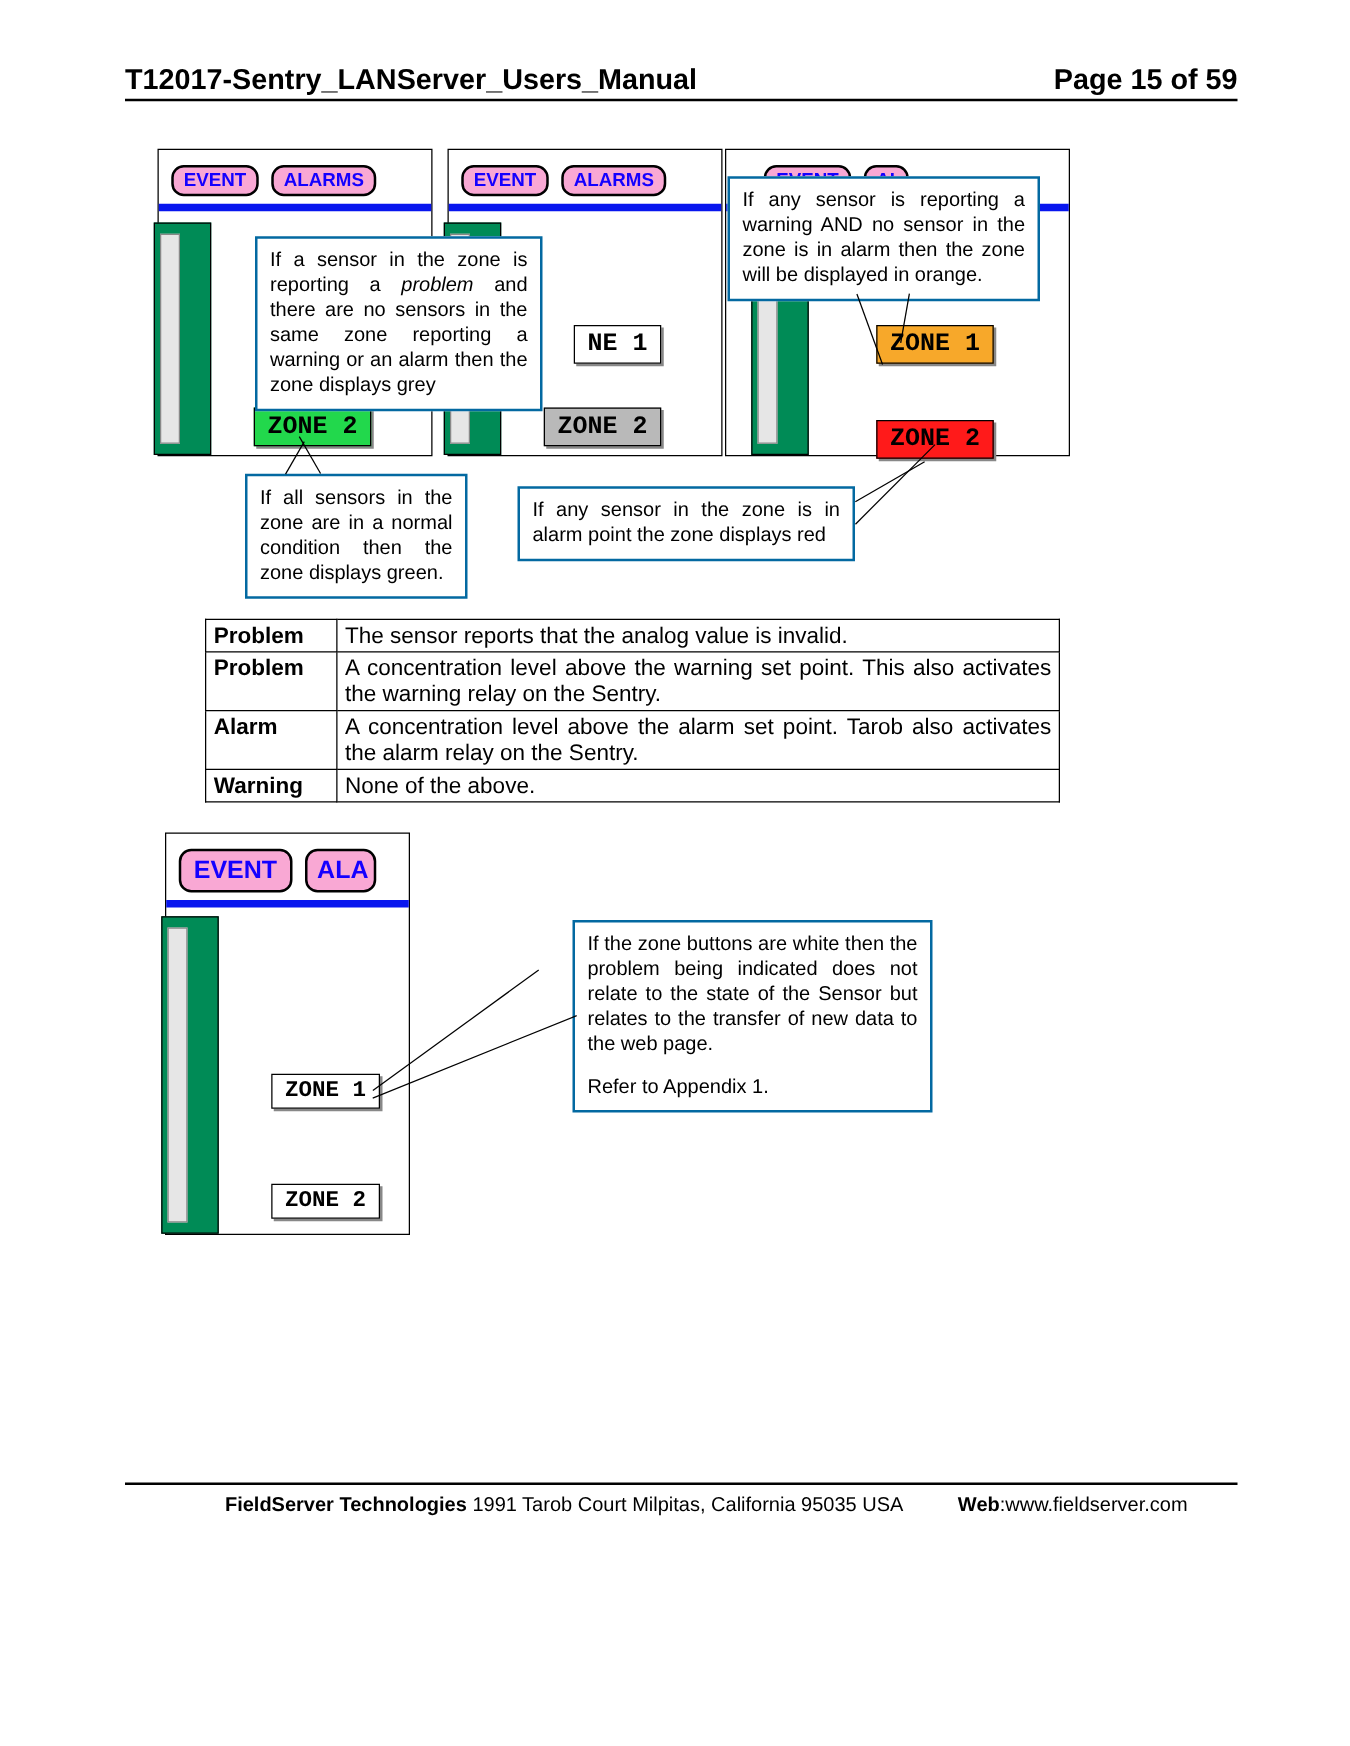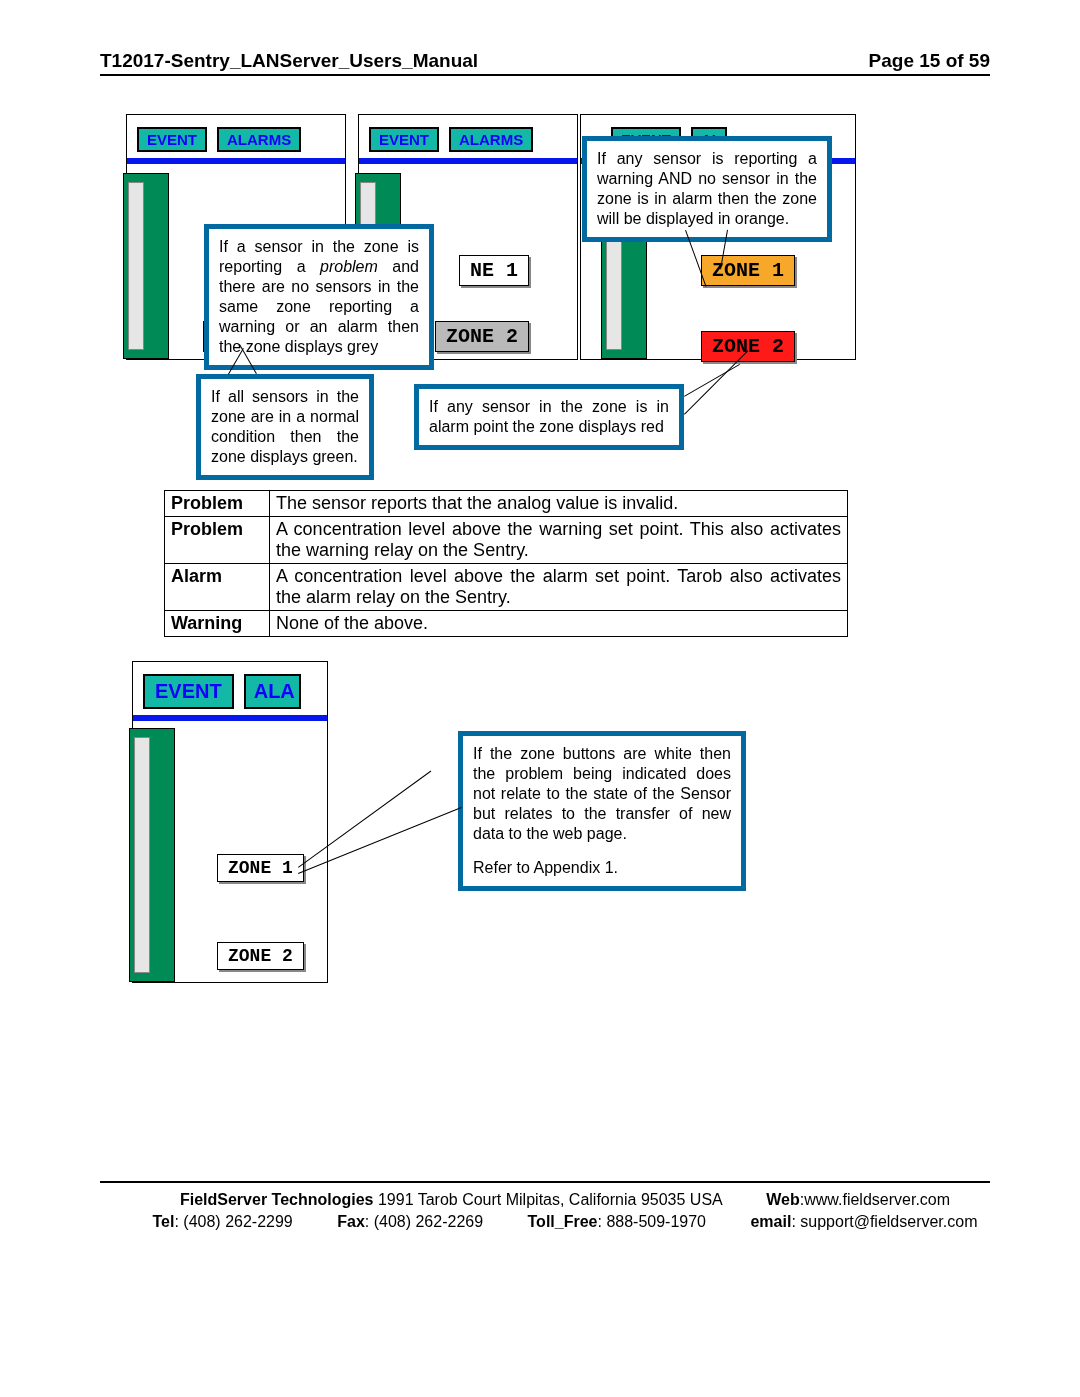--- a/index.html
+++ b/index.html
@@ -13,21 +13,21 @@
   }
   .page {
     padding: 50px 90px 30px 100px;
     box-sizing: border-box;
     width: 100%;
   }
   .header-row {
     display: flex;
     justify-content: space-between;
     font-weight: bold;
-    font-size: 19px;
+    font-size: 23px;
     border-bottom: 2.5px solid #000;
     padding-bottom: 2px;
     margin-bottom: 38px;
   }
 
   
   .figure-area {
     position: relative;
     height: 350px;
     margin-left: 26px;
@@ -39,22 +39,22 @@
     background: #fff;
     box-sizing: border-box;
   }
   .tab-row {
     display: flex;
     gap: 10px;
     padding: 12px 10px 6px 10px;
   }
   .pill {
     border: 2px solid #000;
-    border-radius: 0;
-    background: #14b8a6;
+    border-radius: 10px;
+    background: #f9a8d4;
     color: #1500ff;
     font-weight: bold;
     font-size: 15px;
     padding: 2px 8px;
     text-align: center;
   }
   .blue-line { height: 6px; background: #0816ee; margin: 0; }
 
   .rack {
     position: absolute;
@@ -79,21 +79,21 @@
     box-shadow: 2px 2px 0 #888;
   }
   .green  { background: #22d84c; }
   .grey   { background: #b9b9b9; }
   .orange { background: #f7a82a; }
   .red    { background: #ff1a1a; }
   .white  { background: #fff; }
 
   .callout {
     position: absolute;
-    border: 5px solid #0369a1;
+    border: 2px solid #0369a1;
     background: #fff;
     padding: 8px 10px;
     font-size: 16px;
     line-height: 1.25;
     text-align: justify;
     box-sizing: border-box;
   }
   .italic { font-style: italic; }
 
   
@@ -180,21 +180,21 @@
         <div class="pill" style="padding-right:4px">AL</div>
       </div>
       <div class="blue-line"></div>
       <div class="rack" style="left:20px">
           <div class="inner"></div>
         </div>
       <div class="zone-btn orange" style="left:120px; top:140px;">ZONE 1</div>
       <div class="zone-btn red" style="left:120px; top:216px;">ZONE 2</div>
     </div>
 
-    <div class="callout" style="left:78px; top:70px; width:230px;margin-top:40px;">
+    <div class="callout" style="left:78px; top:70px; width:230px;">
       <span>If a sensor in the zone is reporting a </span><span class="italic">problem</span><span> and there are no sensors in the same zone reporting a warning or an alarm then the zone displays grey</span>
     </div>
 
     <div class="callout" style="left:456px; top:22px; width:250px;">If any sensor is reporting a warning AND no sensor in the zone is in alarm then the zone will be displayed in orange.</div>
     <div class="line" style="left:560px; top:116px; width:60px; transform:rotate(70deg);"></div>
     <div class="line" style="left:602px; top:116px; width:40px; transform:rotate(100deg);"></div>
 
     <div class="callout" style="left:70px; top:260px; width:178px;">If all sensors in the zone are in a normal condition then the zone displays green.</div>
     <div class="line" style="left:102px; top:260px; width:30px; transform:rotate(-60deg);"></div>
     <div class="line" style="left:130px; top:260px; width:34px; transform:rotate(-120deg);"></div>
@@ -248,21 +248,15 @@
     </div>
     <div class="line" style="left:166px; top:206px; width:164px; transform:rotate(-36deg);"></div>
     <div class="line" style="left:166px; top:212px; width:176px; transform:rotate(-22deg);"></div>
 
   </div>
 
   <div class="footer-wrap">
     <div>
       <span class="b">FieldServer Technologies</span><span> 1991 Tarob Court Milpitas, California 95035 USA </span><span class="b">Web</span><span>:www.fieldserver.com</span>
     </div>
-    <div>
-      <span class="b">Tel</span><span>: (408) 262-2299  </span>
-      <span class="b">Fax</span><span>: (408) 262-2269  </span>
-      <span class="b">Toll_Free</span><span>: 888-509-1970  </span>
-      <span class="b">email</span><span>: support@fieldserver.com</span>
-    </div>
   </div>
 
 </div>
 
 </body></html>

